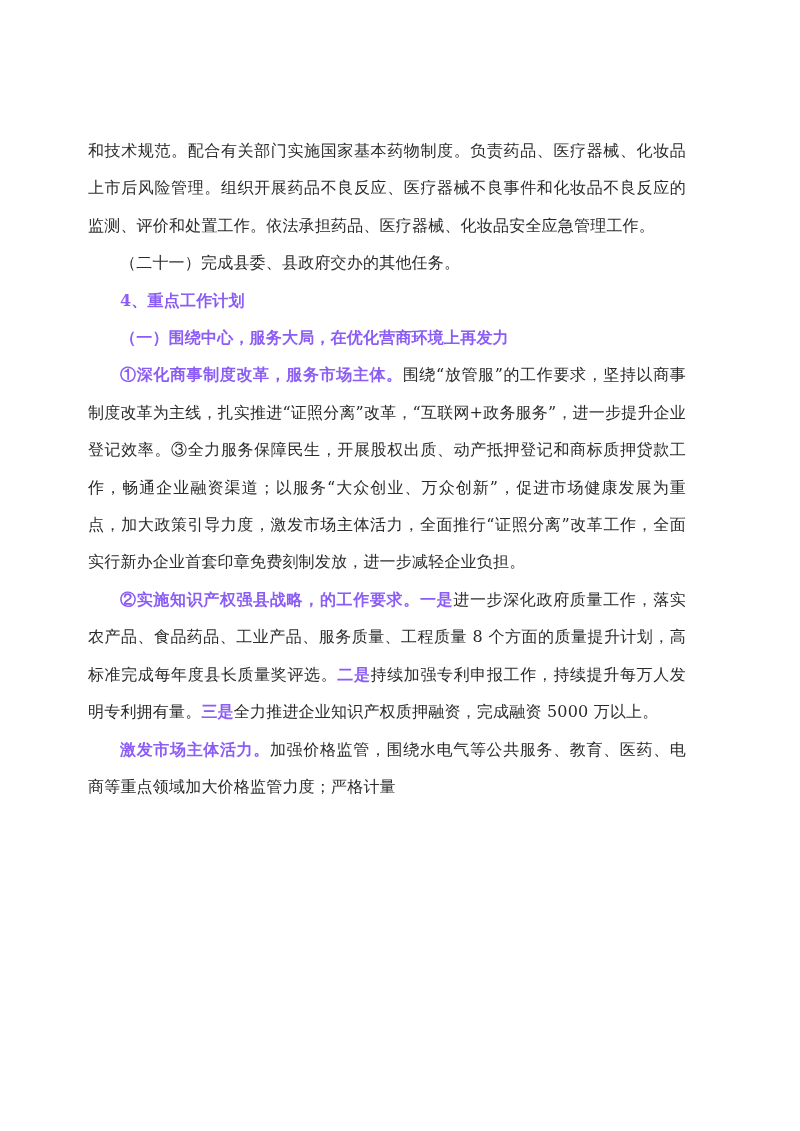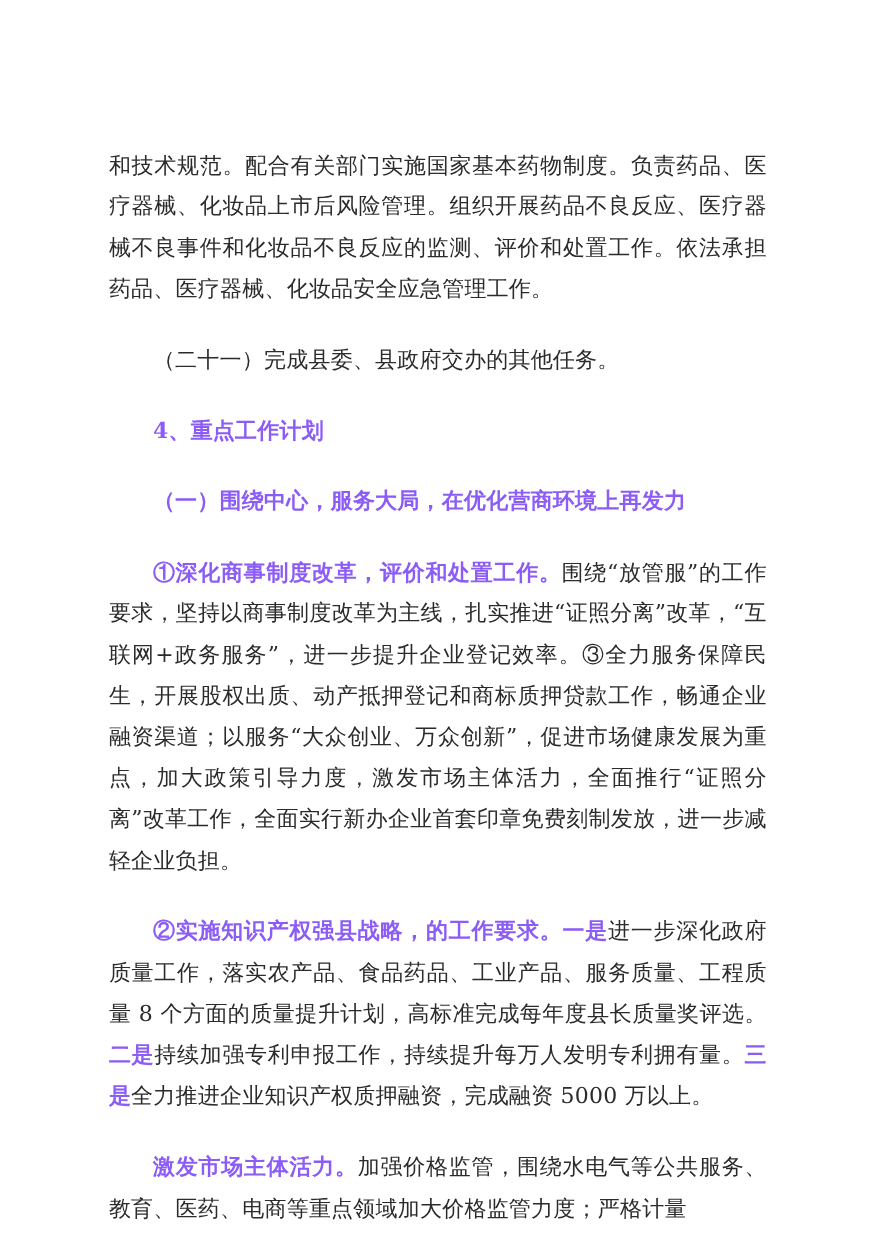--- a/index.html
+++ b/index.html
@@ -16,56 +16,55 @@
   .page {
     position: relative;
     width: 800px;
     height: 1131px;
     background: #ffffff;
     box-sizing: border-box;
   }
   .doc-body {
     position: absolute;
     top: 132px;
-    left: 99px;
+    left: 88px;
     width: 598px;
-    font-size: 20px;
+    font-size: 16px;
     line-height: 37.4px;
     color: #2b2b2b;
     text-align: justify;
     text-justify: inter-ideograph;
     letter-spacing: 0.2px;
   }
   .doc-body p {
     margin: 0;
     padding: 0;
   }
   p.indent {
     text-indent: 2em;
-    margin-top: 27px;
   }
   .b {
     font-weight: bold;
     color: #8b5cf6;
   }
 </style>
 </head>
 <body>
 
 <div class="page">
   <div class="doc-body">
 
     <p><span>和技术规范。配合有关部门实施国家基本药物制度。负责药品、医疗器械、化妆品上市后风险管理。组织开展药品不良反应、医疗器械不良事件和化妆品不良反应的监测、评价和处置工作。依法承担药品、医疗器械、化妆品安全应急管理工作。</span></p>
 
     <p class="indent"><span>（二十一）完成县委、县政府交办的其他任务。</span></p>
 
     <p class="indent"><span class="b">4、重点工作计划</span></p>
 
     <p class="indent"><span class="b">（一）围绕中心，服务大局，在优化营商环境上再发力</span></p>
 
-    <p class="indent"><span class="b">①深化商事制度改革，评价和处置工作。</span><span>围绕“放管服”的工作要求，坚持以商事制度改革为主线，扎实推进“证照分离”改革，“互联网+政务服务”，进一步提升企业登记效率。③全力服务保障民生，开展股权出质、动产抵押登记和商标质押贷款工作，畅通企业融资渠道；以服务“大众创业、万众创新”，促进市场健康发展为重点，加大政策引导力度，激发市场主体活力，全面推行“证照分离”改革工作，全面实行新办企业首套印章免费刻制发放，进一步减轻企业负担。</span></p>
+    <p class="indent"><span class="b">①深化商事制度改革，服务市场主体。</span><span>围绕“放管服”的工作要求，坚持以商事制度改革为主线，扎实推进“证照分离”改革，“互联网+政务服务”，进一步提升企业登记效率。③全力服务保障民生，开展股权出质、动产抵押登记和商标质押贷款工作，畅通企业融资渠道；以服务“大众创业、万众创新”，促进市场健康发展为重点，加大政策引导力度，激发市场主体活力，全面推行“证照分离”改革工作，全面实行新办企业首套印章免费刻制发放，进一步减轻企业负担。</span></p>
 
     <p class="indent"><span class="b">②实施知识产权强县战略，的工作要求。</span><span class="b">一是</span><span>进一步深化政府质量工作，落实农产品、食品药品、工业产品、服务质量、工程质量 8 个方面的质量提升计划，高标准完成每年度县长质量奖评选。</span><span class="b">二是</span><span>持续加强专利申报工作，持续提升每万人发明专利拥有量。</span><span class="b">三是</span><span>全力推进企业知识产权质押融资，完成融资 5000 万以上。</span></p>
 
     <p class="indent"><span class="b">激发市场主体活力。</span><span>加强价格监管，围绕水电气等公共服务、教育、医药、电商等重点领域加大价格监管力度；严格计量</span></p>
 
   </div>
 </div>
 
 </body></html>

